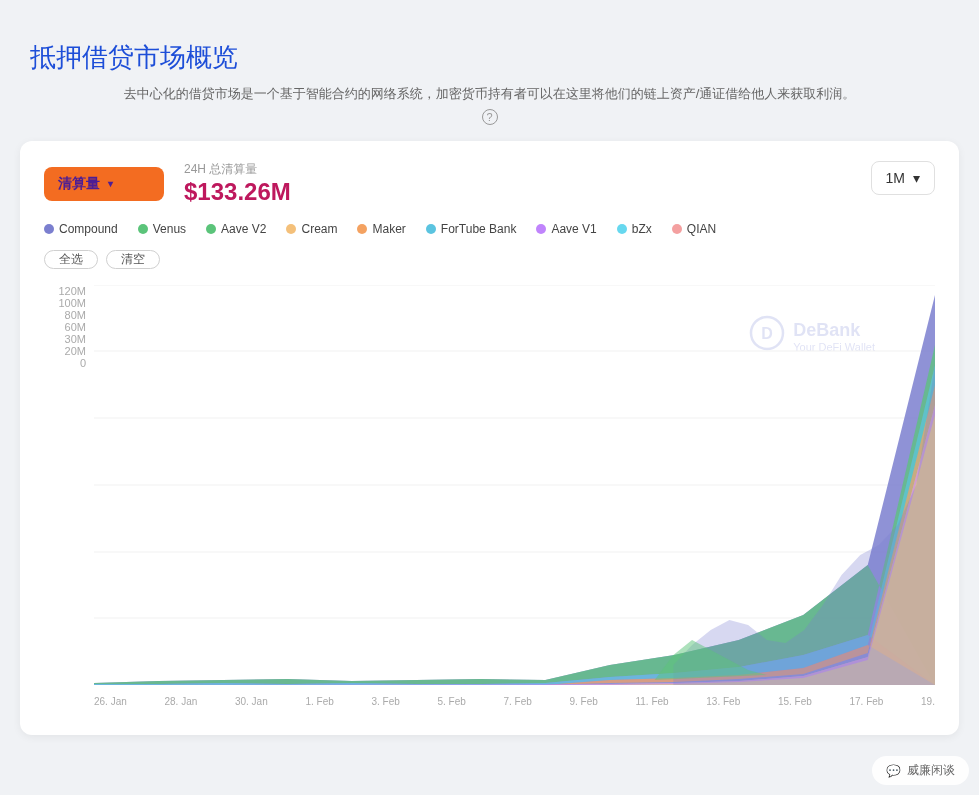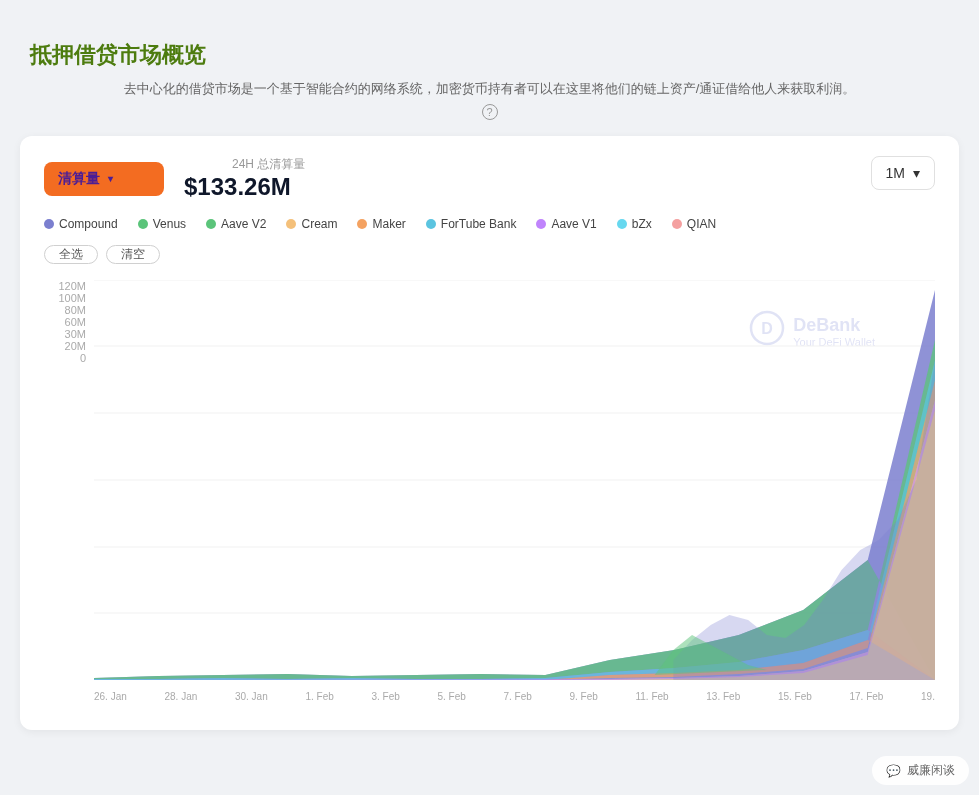--- a/index.html
+++ b/index.html
@@ -11,23 +11,23 @@
     }
     .page-container {
       background: #f0f2f5;
       max-width: 979px;
       margin: 0 auto;
     }
     .page-header {
       padding: 20px 10px 16px;
     }
     .page-title {
-      font-size: 22px;
-      font-weight: 700;
-      color: #4d7c0f;
+      font-size: 26px;
+      font-weight: 400;
+      color: #1d4ed8;
       margin-bottom: 10px;
     }
     .page-subtitle {
       font-size: 13px;
       color: #666;
       display: flex;
       align-items: center;
       gap: 6px;
       flex-direction: column;
     }
@@ -78,26 +78,25 @@
     .metric-dropdown .arrow {
       font-size: 10px;
     }
     .total-info {
       display: flex;
       flex-direction: column;
     }
     .total-label {
       font-size: 12px;
       color: #999;
-      margin-left: 48px;
     }
     .total-value {
       font-size: 24px;
       font-weight: 700;
-      color: #0f172a;
+      color: #be185d;
     }
     .period-dropdown {
       background: #fff;
       border: 1.5px solid #e0e0e0;
       border-radius: 8px;
       padding: 8px 14px;
       font-size: 14px;
       color: #333;
       cursor: pointer;
       display: flex;

